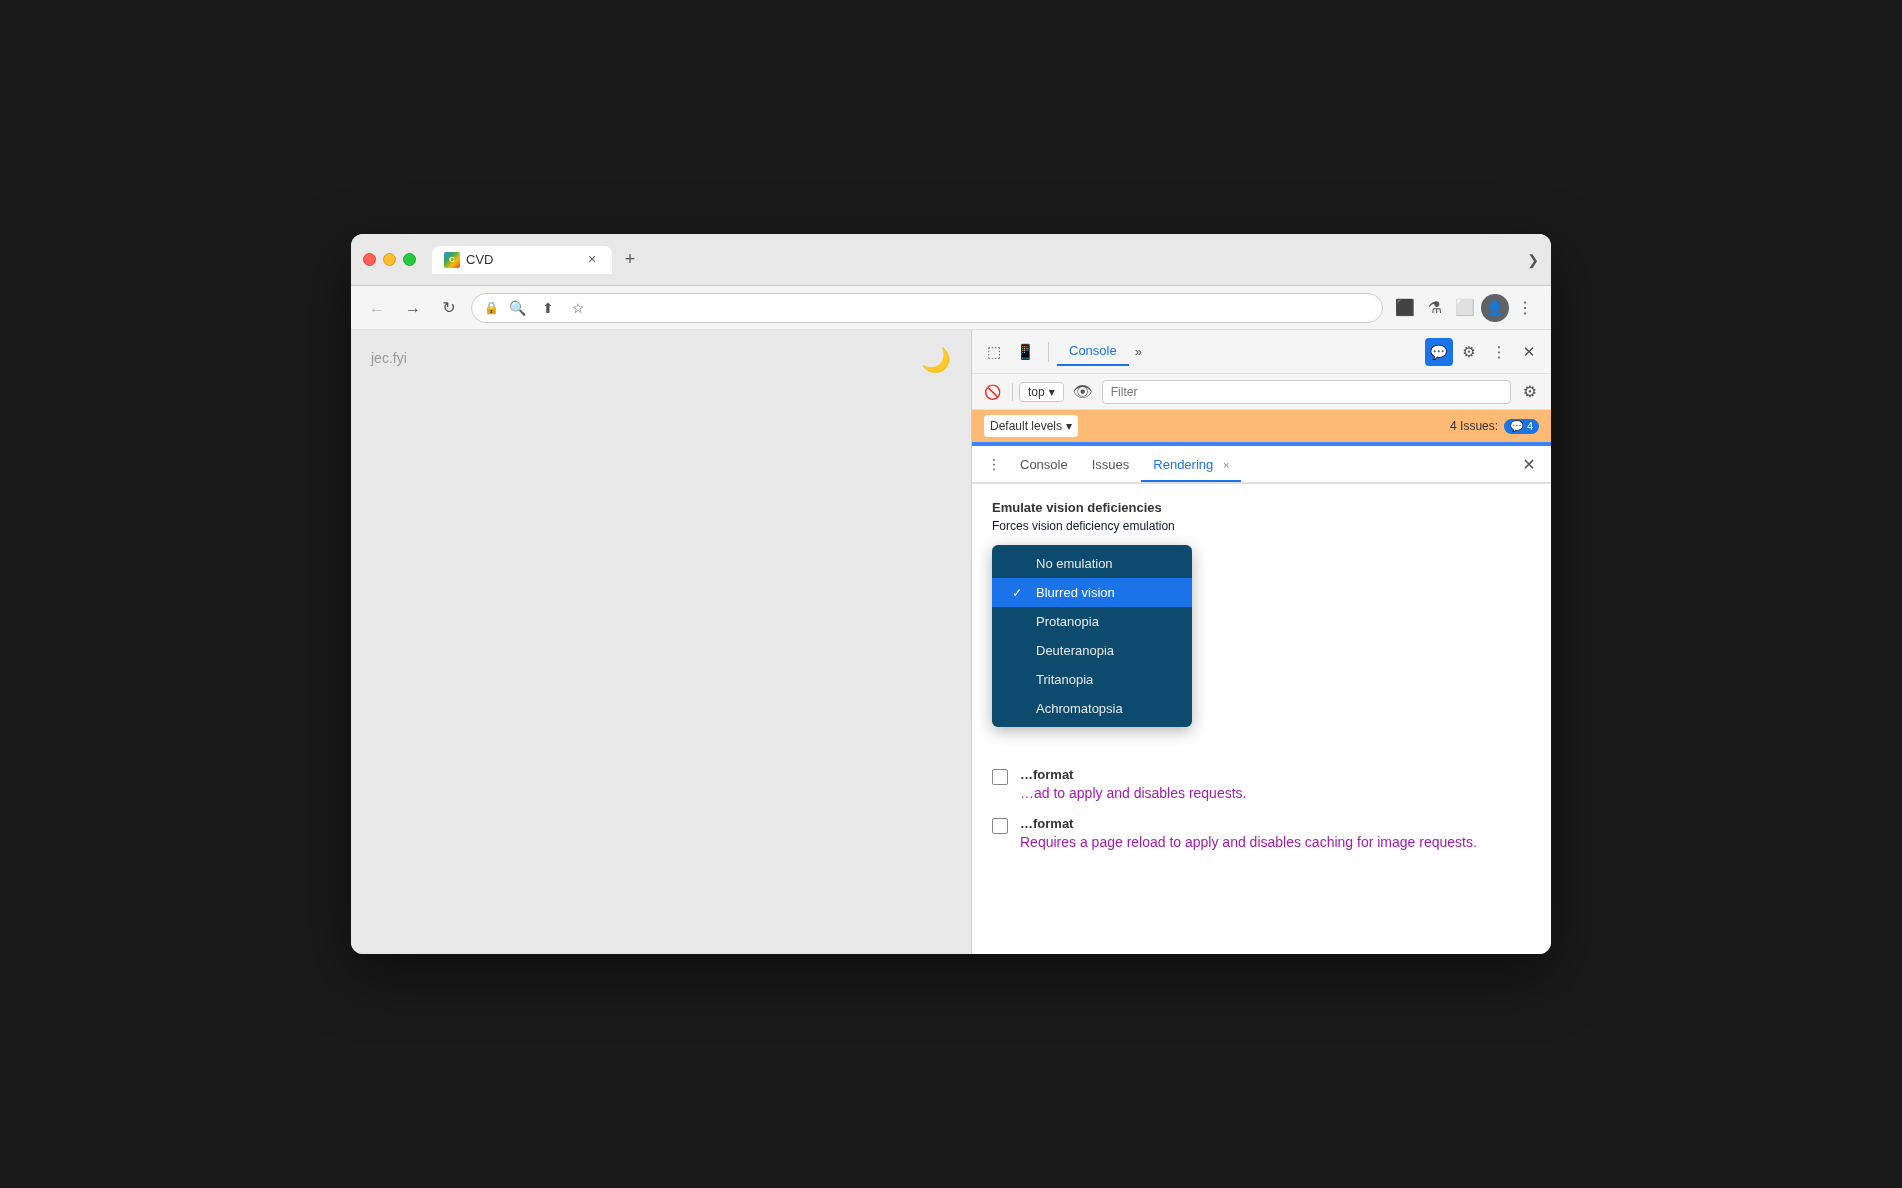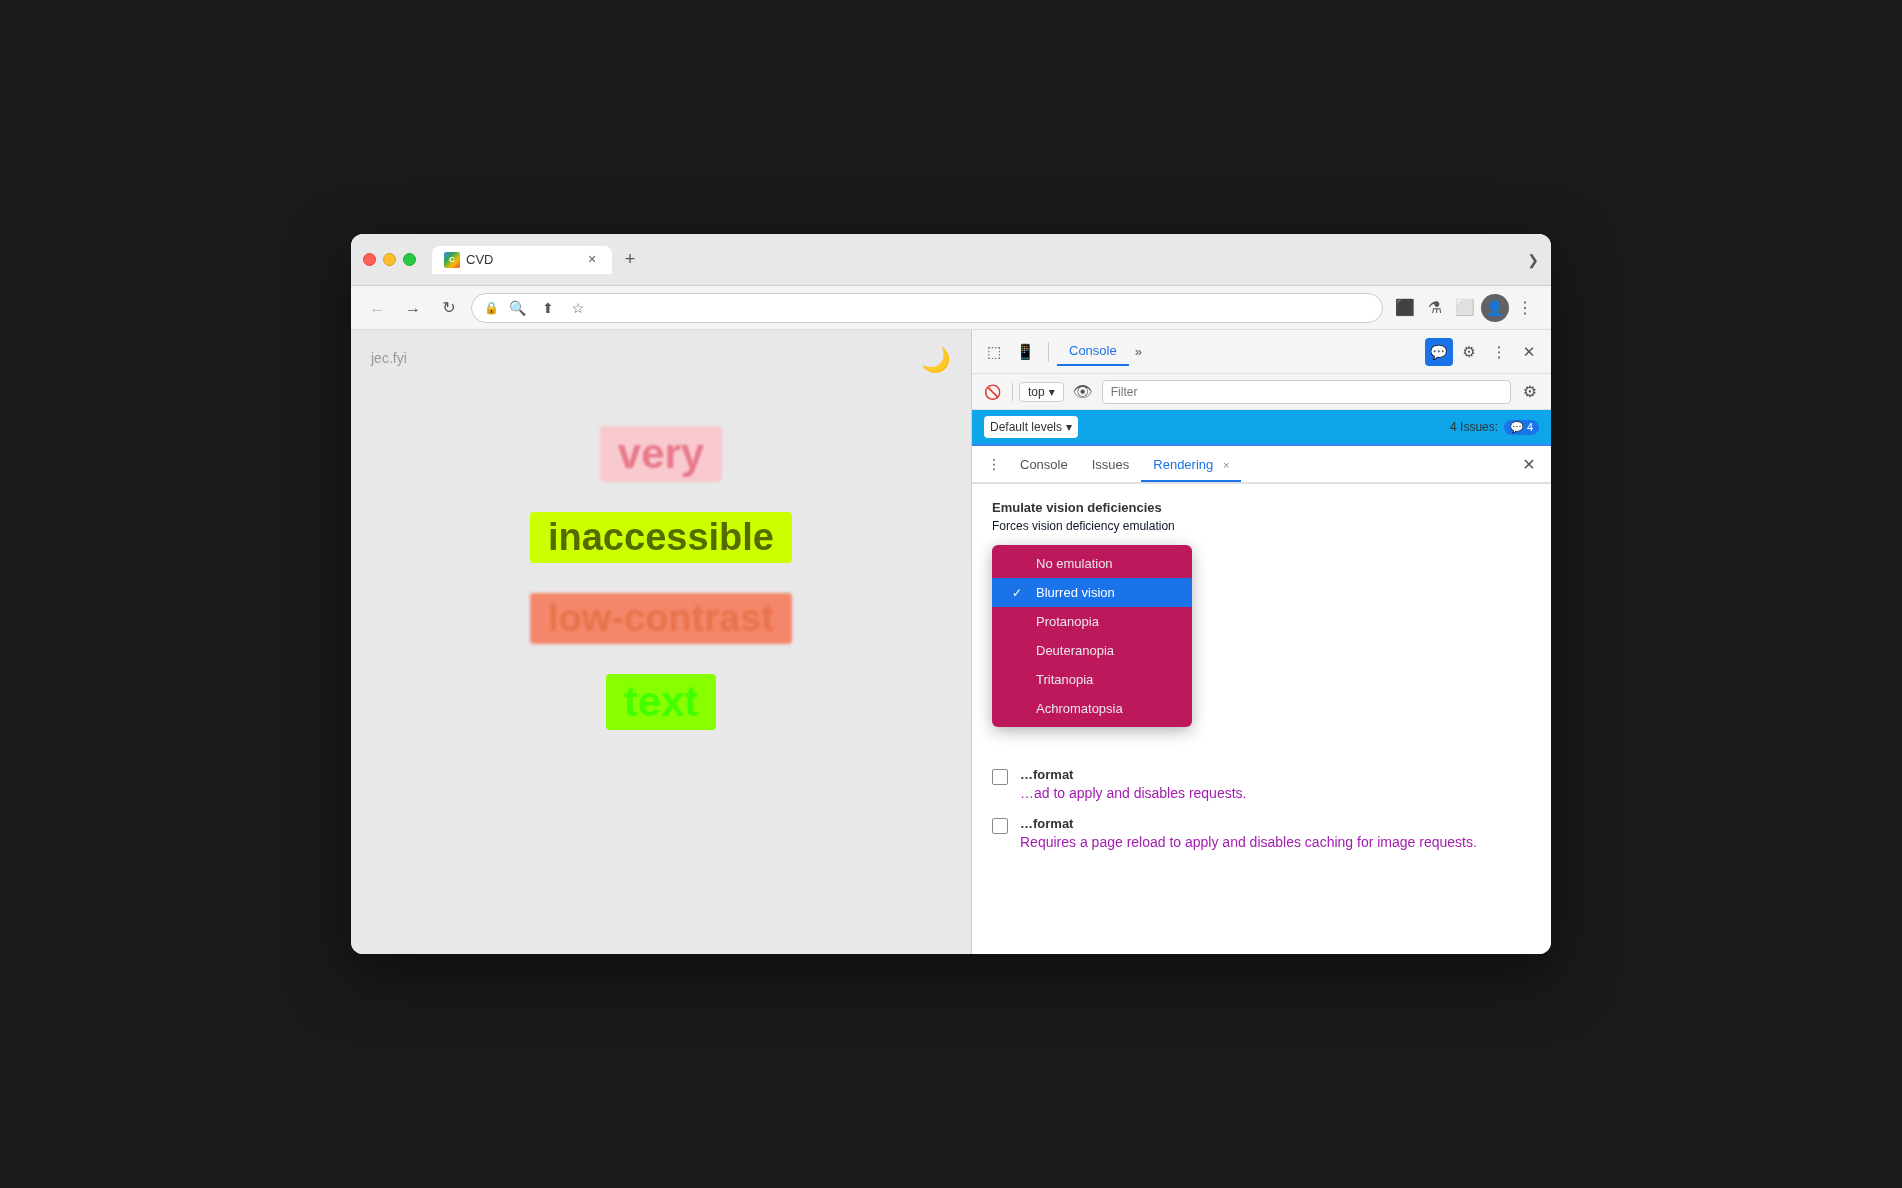--- a/index.html
+++ b/index.html
@@ -388,26 +388,26 @@
       background: white;
     }
     .ct-settings {
       font-size: 16px;
       color: #555;
       cursor: pointer;
     }
     
     .issues-toolbar {
       height: 36px;
-      border-bottom: 2px solid #3b82f6;
+      border-bottom: 4px solid #3b82f6;
       display: flex;
       align-items: center;
       padding: 0 12px;
       gap: 8px;
-      background: #0ea5e9;
+      background: #fdba74;
     }
     .default-levels-btn {
       display: flex;
       align-items: center;
       gap: 4px;
       background: white;
       border: none;
       font-size: 12px;
       color: #333;
       cursor: pointer;
@@ -496,21 +496,21 @@
       color: #0f172a;
       margin-bottom: 12px;
     }
     
     .dropdown-container {
       position: relative;
       display: inline-block;
       margin-bottom: 24px;
     }
     .dropdown-menu {
-      background: #be185d;
+      background: #0c4a6e;
       border-radius: 6px;
       padding: 4px 0;
       min-width: 200px;
       box-shadow: 0 4px 16px rgba(0,0,0,0.3);
     }
     .dropdown-item {
       padding: 7px 20px;
       font-size: 13px;
       color: #e8e8e8;
       cursor: pointer;
@@ -598,26 +598,20 @@
       <div class="profile-icon">👤</div>
       <div class="toolbar-icon">⋮</div>
     </div>
   </div>
 
   <div class="main-area">
 
     <div class="page-content">
       <div class="page-logo">jec.fyi</div>
       <div class="moon-icon">🌙</div>
-      <div class="demo-words">
-        <div class="word-very">very</div>
-        <div class="word-inaccessible">inaccessible</div>
-        <div class="word-low-contrast">low-contrast</div>
-        <div class="word-text">text</div>
-      </div>
     </div>
 
     <div class="devtools-panel">
 
       <div class="devtools-toolbar">
         <div class="dt-icon">⬚</div>
         <div class="dt-icon">📱</div>
         <div class="dt-separator"></div>
         <div class="dt-tabs-area">
           <div class="dt-main-tab active">

